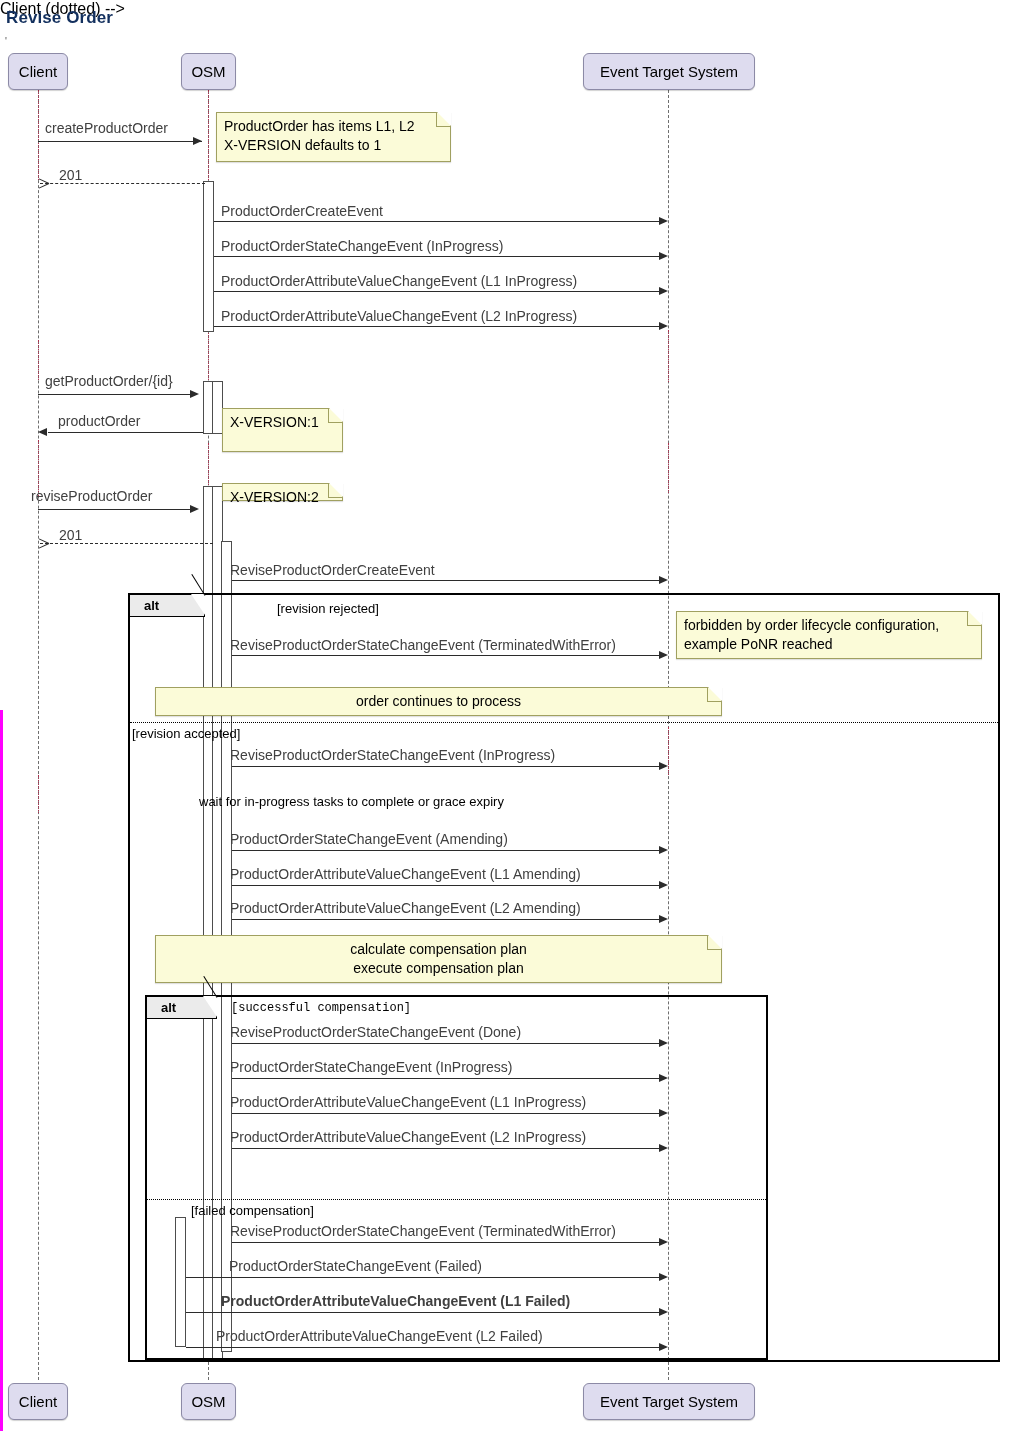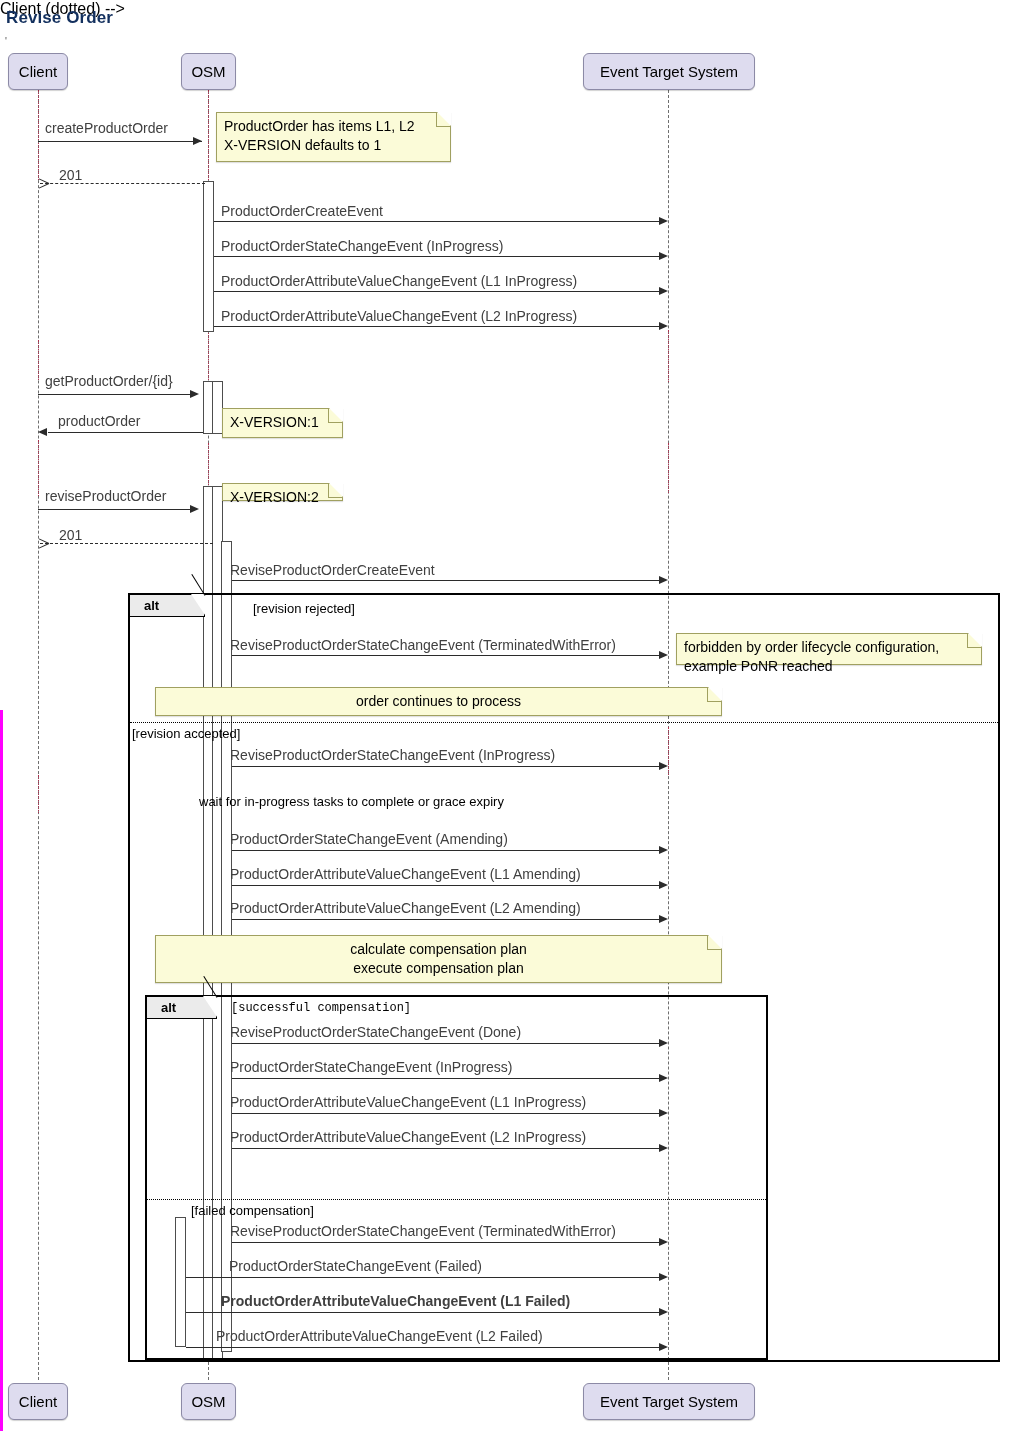--- a/index.html
+++ b/index.html
@@ -294,50 +294,50 @@
   <div class="msg-label" style="left:45px;top:373px;">getProductOrder/{id}</div>
   <div class="msg" style="left:38px;top:394px;width:157px;"></div>
   <div class="arrowhead right" style="left:190px;top:390px;"></div>
 
   
   <div class="msg-label" style="left:58px;top:413px;">productOrder</div>
   <div class="msg" style="left:48px;top:432px;width:155px;"></div>
   <div class="arrowhead left" style="left:38px;top:428px;"></div>
 
   
-  <div class="msg-label" style="left:45px;top:488px;">reviseProductOrder</div>
+  <div class="msg-label" style="left:31px;top:488px;">reviseProductOrder</div>
   <div class="msg" style="left:38px;top:509px;width:157px;"></div>
   <div class="arrowhead right" style="left:190px;top:505px;"></div>
 
   
   <div class="msg-label" style="left:59px;top:527px;">201</div>
   <div class="msg dotted" style="left:40px;top:543px;width:173px;"></div>
   <div class="arrowopen left" style="left:38px;top:538px;"></div>
 
   
   <div class="msg-label" style="left:230px;top:562px;">ReviseProductOrderCreateEvent</div>
   <div class="msg" style="left:232px;top:580px;width:431px;"></div>
   <div class="arrowhead right" style="left:659px;top:576px;"></div>
 
   
   <div class="frame" style="left:128px;top:593px;width:872px;height:769px;"></div>
   <div class="frame-op" style="left:130px;top:595px;width:75px;height:22px;">
     <span>alt</span>
     <span class="clip"></span>
     <span class="clipline"></span>
   </div>
-  <div class="guard" style="left:205px;top:601px;padding-left:48px;">[revision rejected]</div>
+  <div class="guard" style="left:229px;top:601px;padding-left:48px;">[revision rejected]</div>
 
   
   <div class="msg-label" style="left:230px;top:637px;">ReviseProductOrderStateChangeEvent (TerminatedWithError)</div>
   <div class="msg" style="left:232px;top:655px;width:431px;"></div>
   <div class="arrowhead right" style="left:659px;top:651px;"></div>
 
   
-  <div class="note" style="left:676px;top:633px;width:306px;height:32px;">
+  <div class="note" style="left:676px;top:611px;width:306px;height:48px;">
     <span class="fold"></span>
     <div>forbidden by order lifecycle configuration,</div>
     <div>example PoNR reached</div>
   </div>
 
   
   <div class="note center" style="left:155px;top:687px;width:567px;height:29px;">
     <span class="fold"></span>
     <div>order continues to process</div>
   </div>
@@ -431,21 +431,21 @@
   <div class="msg" style="left:186px;top:1347px;width:477px;"></div>
   <div class="arrowhead right" style="left:659px;top:1343px;"></div>
 
   
   <div class="note" style="left:216px;top:112px;width:235px;height:50px;">
     <span class="fold"></span>
     <div>ProductOrder has items L1, L2</div>
     <div>X-VERSION defaults to 1</div>
   </div>
 
-  <div class="note" style="left:222px;top:408px;width:121px;height:30px;">
+  <div class="note" style="left:222px;top:408px;width:121px;height:44px;">
     <span class="fold"></span>
     <div>X-VERSION:1</div>
   </div>
 
   <div class="note" style="left:222px;top:483px;width:121px;height:18px;">
     <span class="fold"></span>
     <div>X-VERSION:2</div>
   </div>
 
 </div>

